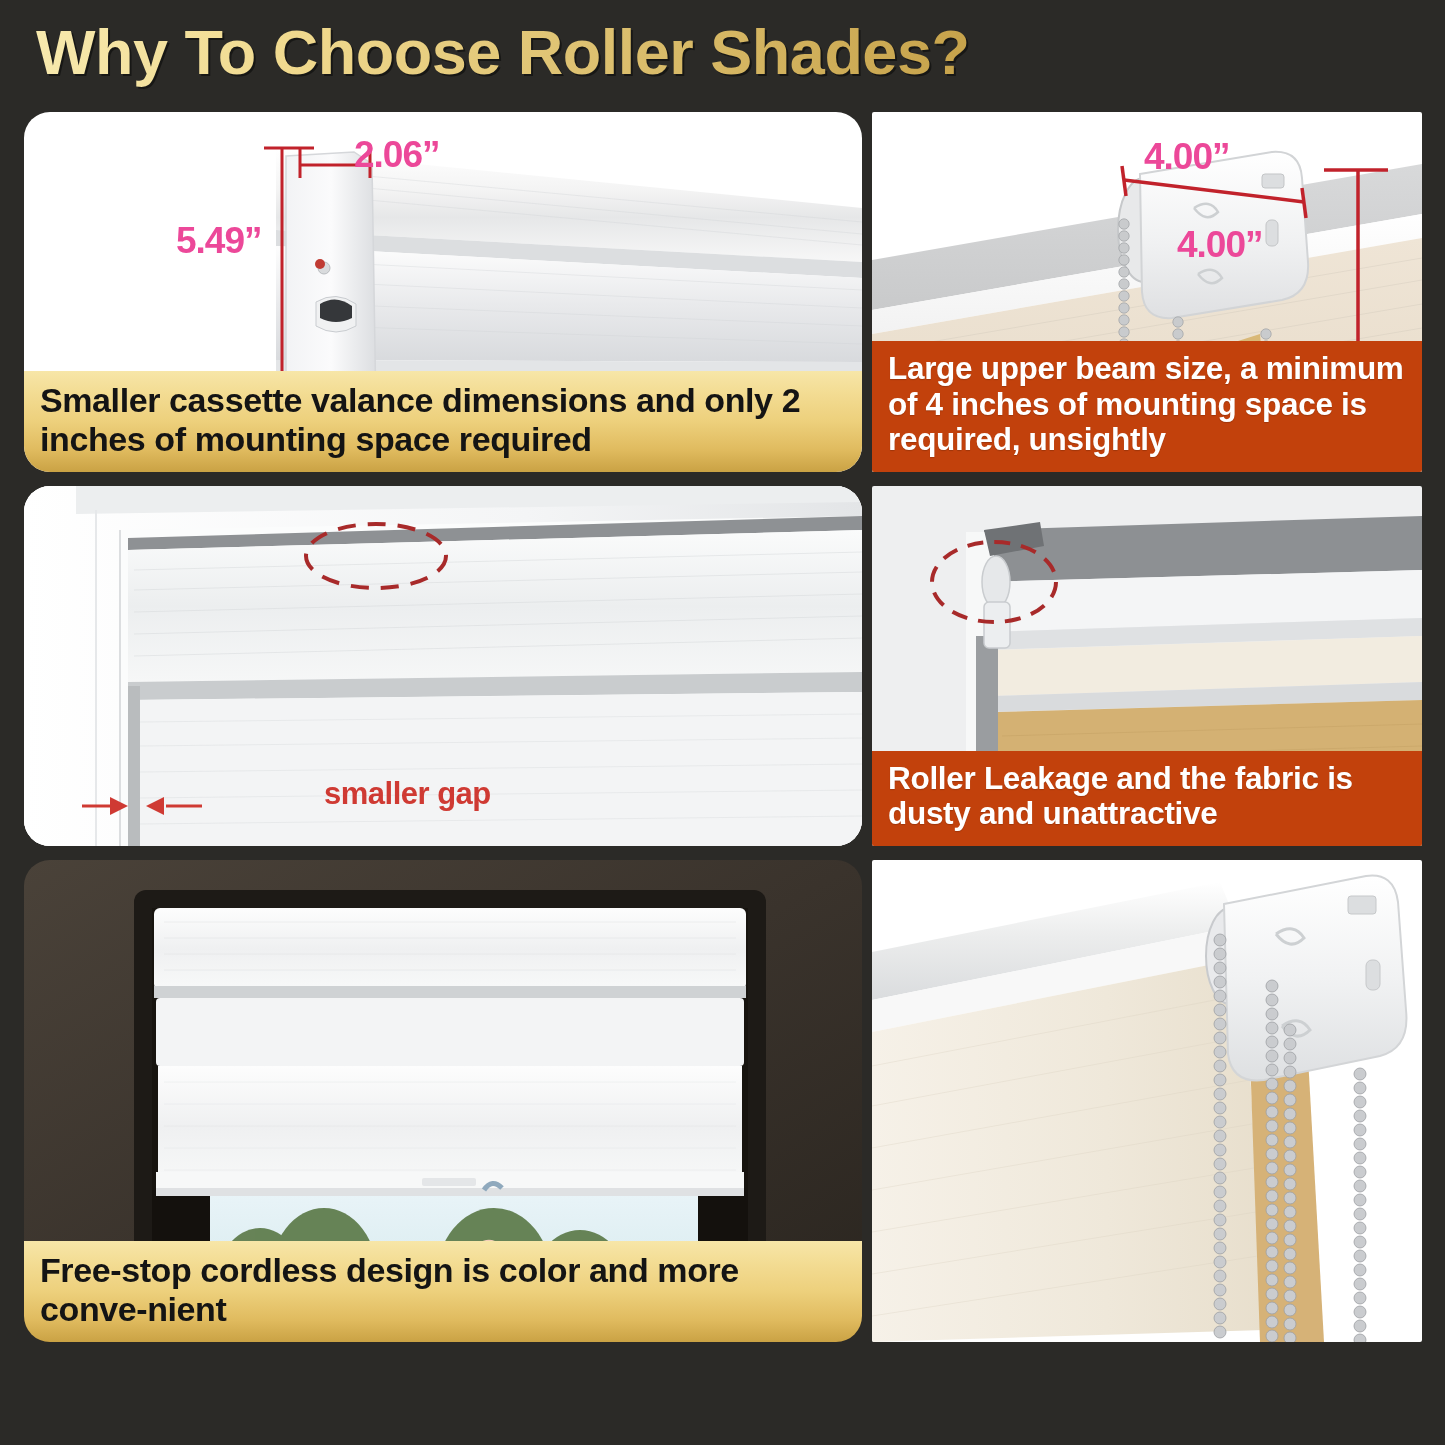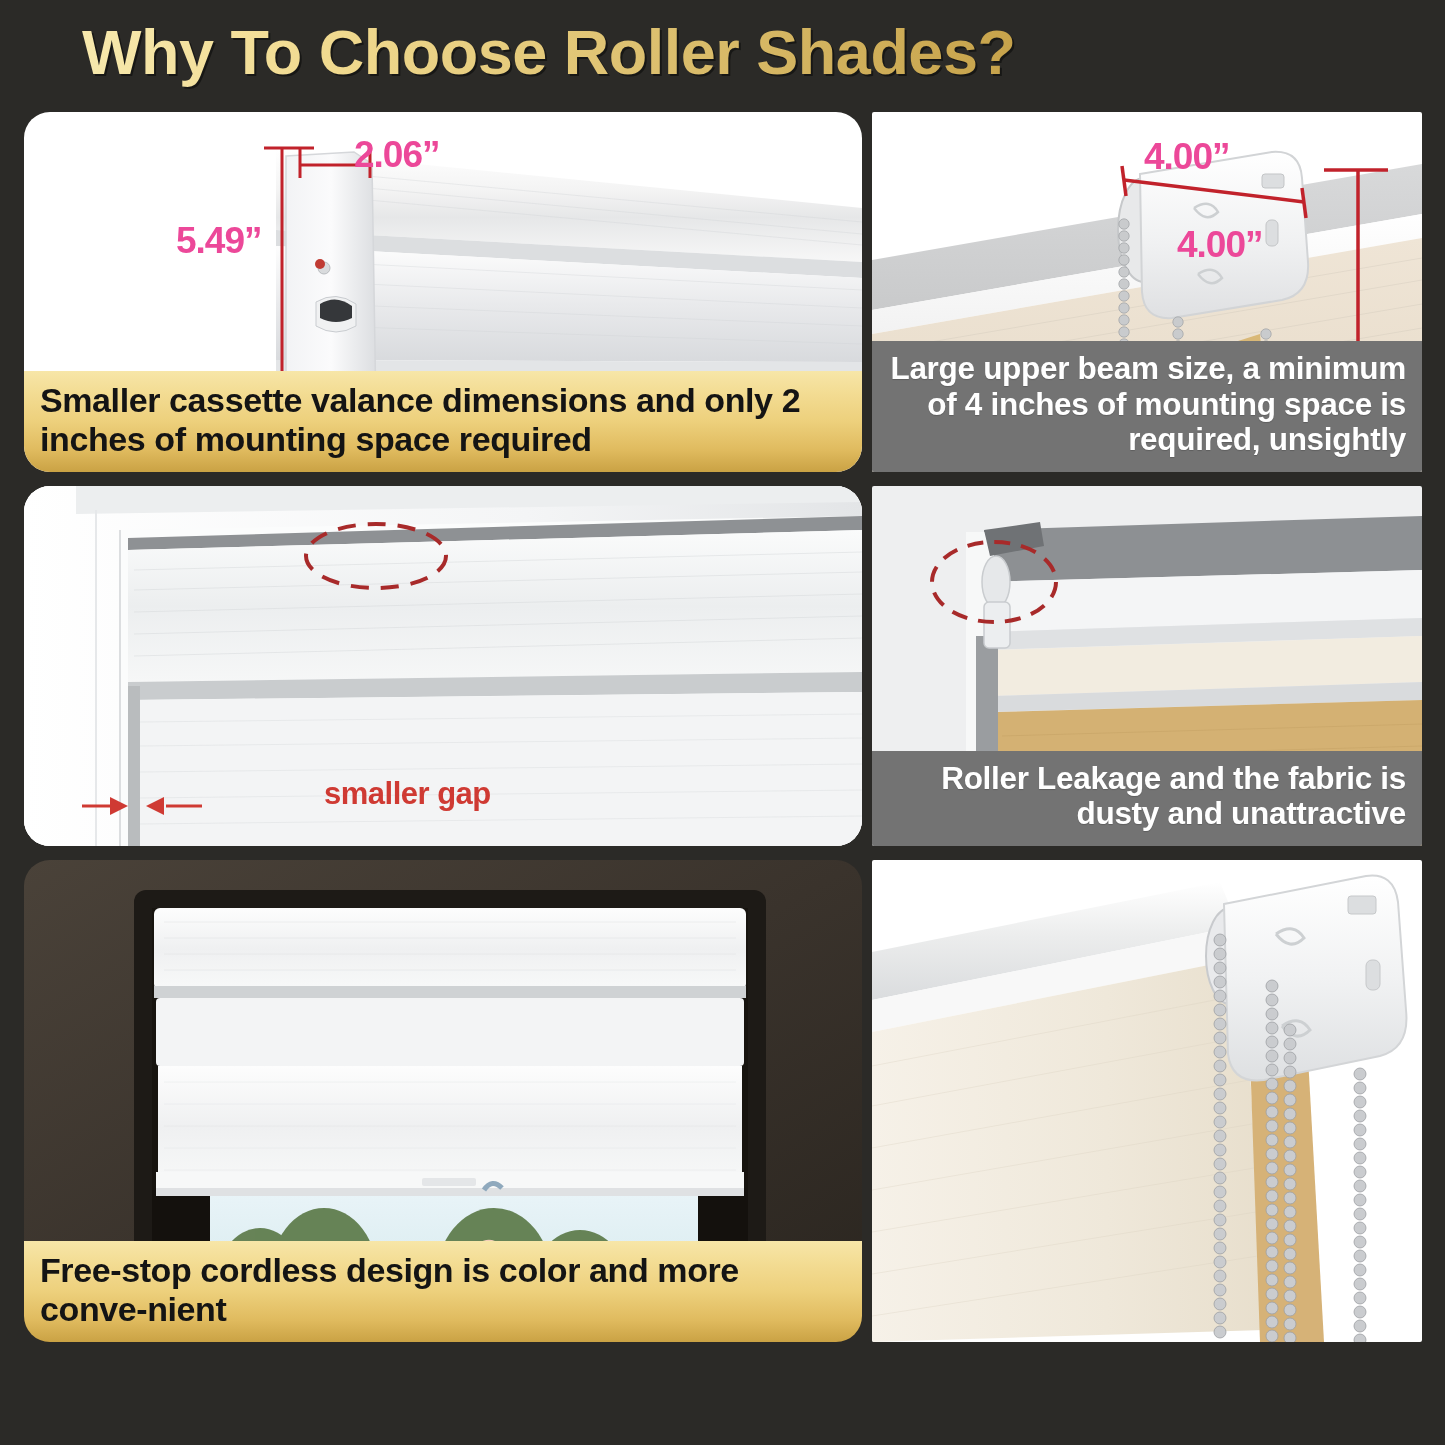--- a/index.html
+++ b/index.html
@@ -16,27 +16,26 @@
     position:absolute;left:0;top:0;width:1445px;height:108px;
   }
   .title-text{
     position:absolute;left:36px;top:16px;
     font-size:63px;font-weight:bold;letter-spacing:-0.5px;
     background:linear-gradient(100deg,#f7e9ae 0%,#f0d98e 28%,#dcbf6e 62%,#c6a24a 100%);
     -webkit-background-clip:text;background-clip:text;
     color:transparent;-webkit-text-fill-color:transparent;
     white-space:nowrap;
     filter:drop-shadow(2px 2px 0px rgba(0,0,0,.45));
-    margin-left:46px;
   }
 
   
   .card{position:absolute;overflow:hidden;}
   .card.left{left:24px;width:838px;border-radius:26px;}
-  .card.right{left:872px;width:550px;border-radius:2px;text-align:right;}
+  .card.right{left:872px;width:550px;border-radius:2px;}
 
   .row1{top:112px;height:360px;}
   .row2{top:486px;height:360px;}
   .row3{top:860px;height:482px;}
 
   .photo{position:absolute;left:0;top:0;right:0;bottom:0;overflow:hidden;}
 
   
   .cap{
     position:absolute;left:0;right:0;bottom:0;
@@ -44,21 +43,21 @@
     padding:10px 16px 14px 16px;
     font-weight:bold;line-height:1.13;
   }
   .cap.gold{
     background:linear-gradient(180deg,#f7e6a8 0%,#f3dc93 22%,#edd07c 50%,#e0bb5f 78%,#caa244 100%);
     color:#141414;
     font-size:34px;
     letter-spacing:-0.4px;
   }
   .cap.gray{
-    background:#737373;
+    background:#c2410c;
     color:#ffffff;
     font-size:31.5px;
     letter-spacing:-0.3px;
     text-shadow:0 1px 1px rgba(0,0,0,.18);
   }
 
   
   .red{color:#cf2027;font-weight:bold;}
   .dim-label{position:absolute;font-size:37px;font-weight:bold;color:#ec4899;
              font-family:"Liberation Sans",sans-serif;letter-spacing:-1px;}

